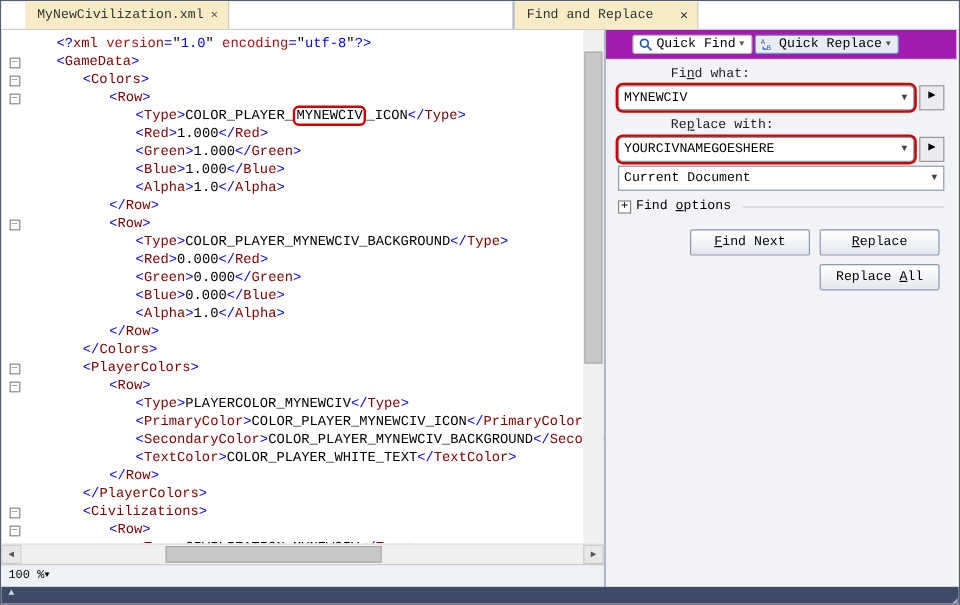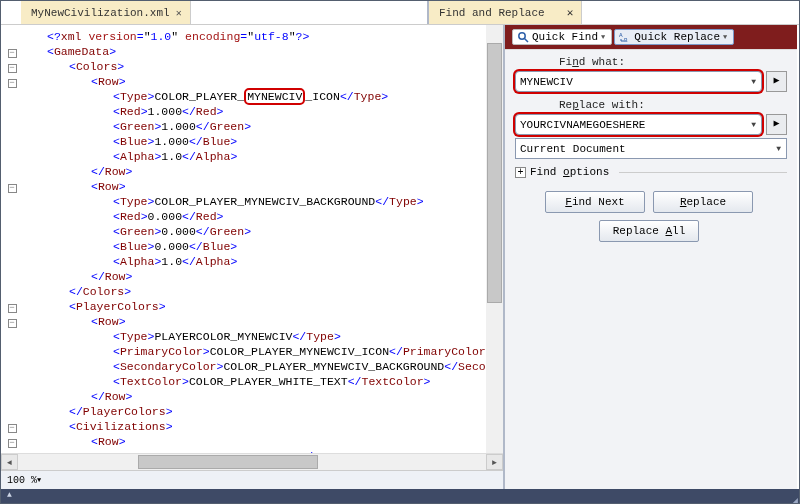--- a/index.html
+++ b/index.html
@@ -21,37 +21,37 @@
   .redhl { border: 2px solid #d00000; border-radius: 5px; padding: 0 1px; }
   .statusbar { height: 19px; background: #eef1f6; border-top: 1px solid #ccc; display: flex; align-items: center; font-family: "Segoe UI", sans-serif; font-size: 10px; padding: 0 6px; gap: 0; }
   .hscrollbar { height: 17px; background: #f0f0f0; border-top: 1px solid #ddd; position: relative; }
   .hscroll-track { position:absolute; left:17px; right:17px; top:0; bottom:0; background:#f0f0f0;}
   .hscroll-thumb { position:absolute; left:120px; width:180px; top:1px; bottom:1px; background:#c8c8c8; border:1px solid #aaa;}
   .hscroll-btn { position:absolute; width:17px; top:0; bottom:0; background:#e8e8e8; border:1px solid #ccc; font-size:8px; text-align:center; line-height:15px; color:#555;}
   .vscrollbar { position: absolute; right: 0; top: 0; bottom: 36px; width: 17px; background: #f0f0f0; }
   .vscroll-thumb { position:absolute; top:18px; height:260px; left:1px; right:1px; background:#c8c8c8; border:1px solid #aaa;}
   
   .fr { width: 292px; background: #f2f3f6; font-family: "Segoe UI", Tahoma, sans-serif; font-size: 11px; display:flex; flex-direction:column;}
-  .fr-toolbar { padding: 4px 7px; display:flex; gap:2px; background:#7f1d1d; border-bottom:1px solid #ddd;}
+  .fr-toolbar { padding: 4px 22px; display:flex; gap:2px; background:#a21caf; border-bottom:1px solid #ddd;}
   .toolbtn { background:#fff; border:1px solid #bbb; border-radius:2px; padding:1px 6px 1px 4px; font-size:11px; display:flex; align-items:center; gap:3px; cursor:pointer;}
   .toolbtn.active { background:#e8edf5; border-color:#7a98c8;}
   .mini-icon { width:12px; height:12px; display:inline-block; }
   .dropdown-arrow { font-size:7px; color:#555;}
   .fr-body { padding: 6px 10px 8px 10px; display:flex; flex-direction:column; gap:3px;}
   .lbl { font-size:11px; color:#222;margin-left:44px;}
   .lbl u { text-decoration: underline; }
   .combo-row { display:flex; gap:4px; align-items:stretch;}
   .combo { flex:1; background:#fff; border:1px solid #8a98b0; height:21px; display:flex; align-items:center; padding:0 2px 0 4px; font-size:11px;}
   .combo .arrow { margin-left:auto; font-size:8px; color:#444; padding:0 3px;}
   .combo.redhl2 { box-shadow: 0 0 0 2px #d00000; border-radius:4px;}
   .small-btn { width:21px; background:#eaecef; border:1px solid #999; text-align:center; font-size:10px; line-height:18px; cursor:pointer;}
   .expander { display:flex; align-items:center; gap:4px; margin-top:4px; cursor:pointer;}
   .exp-box { width:11px; height:11px; border:1px solid #888; text-align:center; line-height:9px; font-size:10px; background:#fff;}
   .fr hr { border:none; border-top:1px solid #ccc; flex:1; margin-left:6px;}
-  .btn-row { display:flex; justify-content:center; gap:8px; margin-top:10px; padding-right:4px;}
+  .btn-row { display:flex; justify-content:flex-end; gap:8px; margin-top:10px; padding-right:4px;}
   .btn { width:100px; height:22px; background: linear-gradient(#ffffff,#e4e8ee); border:1px solid #8a98b0; border-radius:2px; font-size:11px; cursor:pointer;}
   .btn u { text-decoration: underline; }
   .bottom-bar { height:15px; background:#3e4a66; position:relative;}
   .bottom-bar .resizer { position:absolute; right:2px; bottom:1px; width:10px; height:10px; }
   .resizer::before { content:"◢"; color:#9aa7c2; font-size:9px; position:absolute; right:-1px; bottom:-3px;}
   .bb-arrow { position:absolute; left:6px; top:1px; color:#cdd6e6; font-size:8px; }
 </style>
 </head>
 <body>
 

